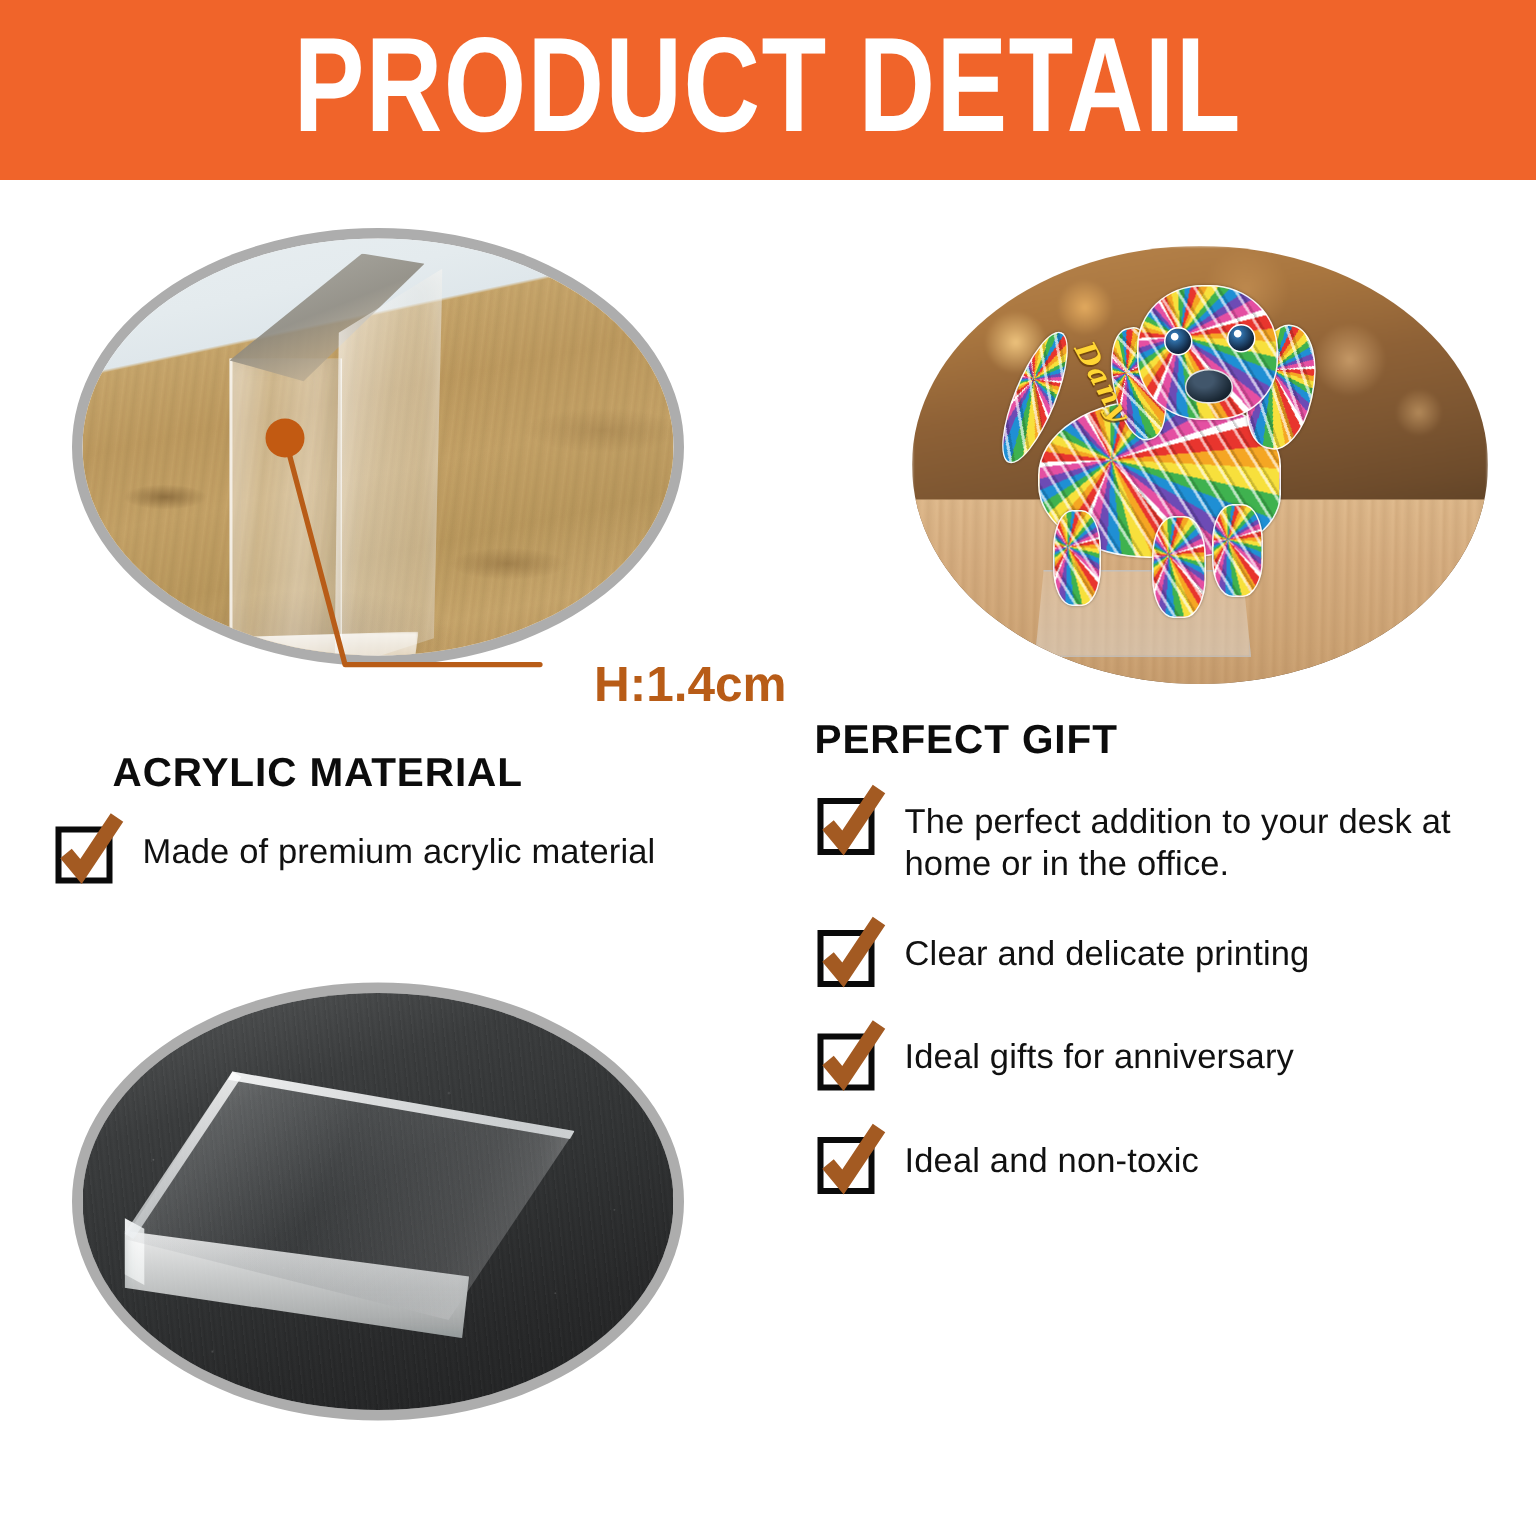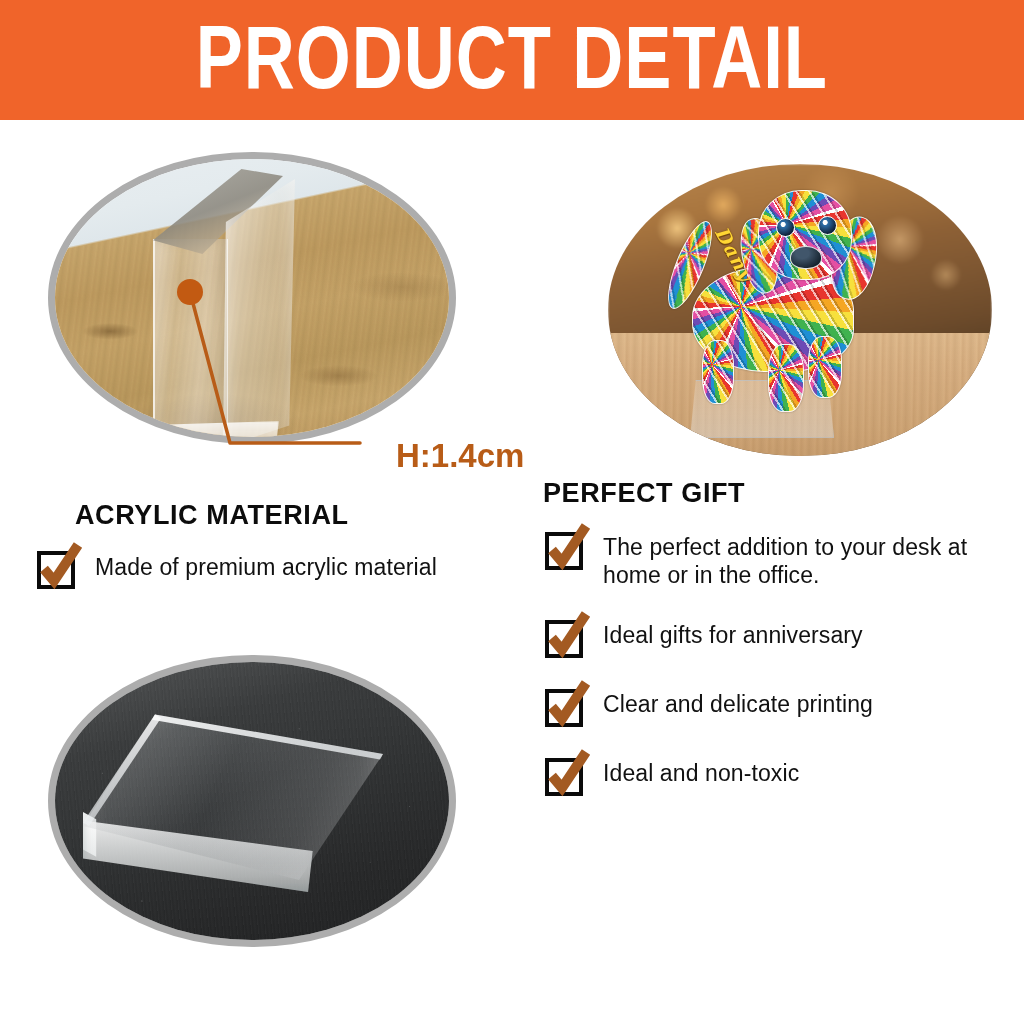--- a/index.html
+++ b/index.html
@@ -496,31 +496,31 @@
     <span class="feature-text">The perfect addition to your desk at home or in the office.</span>
   </li>
 
   <li class="feature-item">
     <span class="checkbox-icon">
       <svg width="46" height="46" viewBox="0 0 46 46">
         <rect x="2" y="10" width="34" height="34" fill="#ffffff" stroke="#0a0a0a" stroke-width="4"></rect>
         <path d="M7 26 L17 38 L41 2" fill="none" stroke="#A35A22" stroke-width="10" stroke-linecap="butt" stroke-linejoin="miter"></path>
       </svg>
     </span>
-    <span class="feature-text">Ideal gifts for anniversary</span>
+    <span class="feature-text">Clear and delicate printing</span>
   </li>
 
   <li class="feature-item">
     <span class="checkbox-icon">
       <svg width="46" height="46" viewBox="0 0 46 46">
         <rect x="2" y="10" width="34" height="34" fill="#ffffff" stroke="#0a0a0a" stroke-width="4"></rect>
         <path d="M7 26 L17 38 L41 2" fill="none" stroke="#A35A22" stroke-width="10" stroke-linecap="butt" stroke-linejoin="miter"></path>
       </svg>
     </span>
-    <span class="feature-text">Clear and delicate printing</span>
+    <span class="feature-text">Ideal gifts for anniversary</span>
   </li>
 
 
   <li class="feature-item">
     <span class="checkbox-icon">
       <svg width="46" height="46" viewBox="0 0 46 46">
         <rect x="2" y="10" width="34" height="34" fill="#ffffff" stroke="#0a0a0a" stroke-width="4"></rect>
         <path d="M7 26 L17 38 L41 2" fill="none" stroke="#A35A22" stroke-width="10" stroke-linecap="butt" stroke-linejoin="miter"></path>
       </svg>
     </span>

